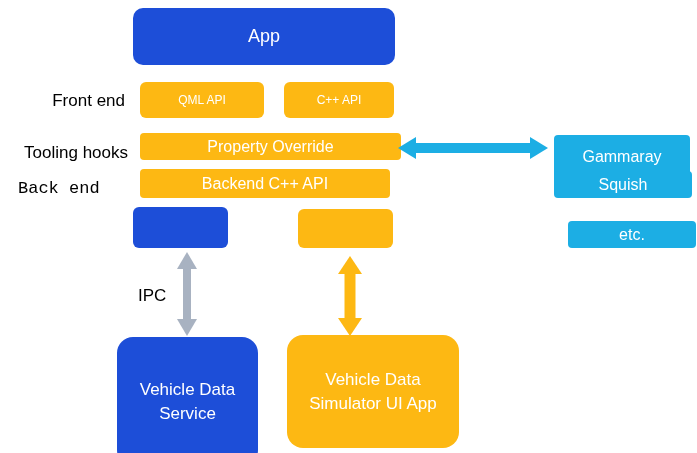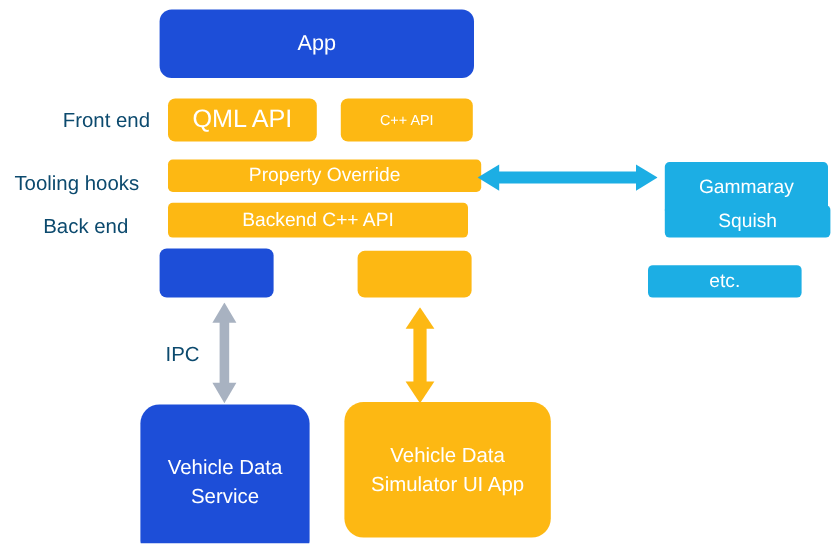--- a/index.html
+++ b/index.html
@@ -21,43 +21,43 @@
     justify-content: center;
     color: #ffffff;
     text-align: center;
   }
   .gray   { background: #1d4ed8; }
   .orange { background: #fdb813; }
   .blue   { background: #1caee4; }
 
   .row-label {
     position: absolute;
-    color: #0c4a6e;
+    color: #000000;
     font-size: 17px;
   }
 
   .arrow { position: absolute; }
 
   #app        { left: 133px; top: 8px;   width: 262px; height: 57px;  border-radius: 10px; font-size: 18px; }
 
   #lbl-frontend { left: 18px; top: 91px;  width: 107px; text-align: right; }
-  #qml        { left: 140px; top: 82px;  width: 124px; height: 36px;  border-radius: 6px; font-size: 21px; }
+  #qml        { left: 140px; top: 82px;  width: 124px; height: 36px;  border-radius: 6px; font-size: 12px; }
   #cpp        { left: 284px; top: 82px;  width: 110px; height: 36px;  border-radius: 6px; font-size: 12px; }
 
-  #lbl-tooling { left: 0px;  top: 143px; width: 128px; text-align: center; }
+  #lbl-tooling { left: 0px;  top: 143px; width: 128px; text-align: right; }
   #prop       { left: 140px; top: 133px; width: 261px; height: 27px;  border-radius: 4px; font-size: 16px; }
   #gammaray   { left: 554px; top: 135px; width: 136px; height: 44px;  border-radius: 4px; font-size: 16px; }
 
-  #lbl-backend { left: 18px; top: 179px; width: 107px; text-align: center; }
+  #lbl-backend { left: 18px; top: 179px; width: 107px; text-align: left; font-family: Liberation Mono, monospace; }
   #backend    { left: 140px; top: 169px; width: 250px; height: 29px;  border-radius: 4px; font-size: 16px; }
   #squish     { left: 554px; top: 171px; width: 138px; height: 27px;  border-radius: 4px; font-size: 16px; }
 
   #stub-gray   { left: 133px; top: 207px; width: 95px;  height: 41px; border-radius: 6px; }
   #stub-orange { left: 298px; top: 209px; width: 95px;  height: 39px; border-radius: 6px; }
-  #etc        { left: 540px; top: 221px; width: 128px; height: 27px;  border-radius: 4px; font-size: 16px; }
+  #etc        { left: 568px; top: 221px; width: 128px; height: 27px;  border-radius: 4px; font-size: 16px; }
 
   #lbl-ipc    { left: 138px; top: 286px; }
 
   #arrow-blue   { left: 398px; top: 134px; }
   #arrow-gray   { left: 174px; top: 252px; }
   #arrow-orange { left: 336px; top: 256px; }
 
   #vds   { left: 117px; top: 337px; width: 141px; height: 129px; border-radius: 16px; font-size: 17px; line-height: 1.4; padding: 0 8px; }
   #vdsim { left: 287px; top: 335px; width: 172px; height: 113px; border-radius: 16px; font-size: 17px; line-height: 1.4; padding: 0 8px; }
 </style>

